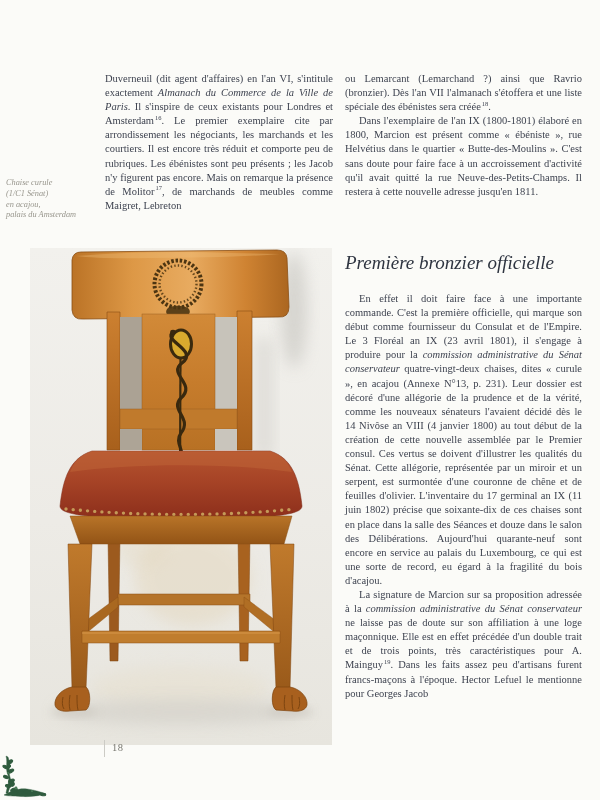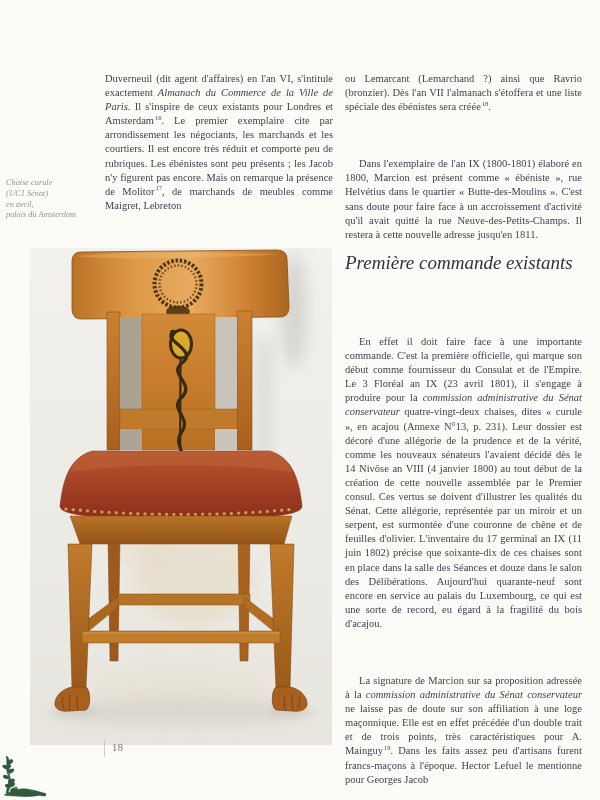--- a/index.html
+++ b/index.html
@@ -13,21 +13,21 @@
   }
   
   .col{
     position:absolute;
     text-align:justify;
     font-size:10.5px;
     line-height:14.1px;
     color:#3e4350;
   }
   .col p{margin:0;}
-  .col p.indent{text-indent:14px;margin-top:43px;}
+  .col p.indent{text-indent:14px;}
   .it{font-style:italic;}
   .col sup{font-size:6.5px;line-height:0;vertical-align:super;margin-left:1px;}
   .col-left{left:105px;top:72px;width:228px;}
   .col-right-top{left:345px;top:72px;width:237px;}
   .col-right-main{left:345px;top:292px;width:237px;}
   
   .section-heading{
     position:absolute;
     left:345px;top:252px;width:237px;
     font-size:19px;
@@ -72,31 +72,31 @@
 
   <div class="col col-left">
       <p><span>Duverneuil (dit agent d'affaires) en l'an VI, s'intitule exactement </span><span class="it">Almanach du Commerce de la Ville de Paris</span><span>. Il s'inspire de ceux existants pour Londres et Amsterdam</span><sup>16</sup><span>. Le premier exemplaire cite par arrondissement les négociants, les marchands et les courtiers. Il est encore très réduit et comporte peu de rubriques. Les ébénistes sont peu présents ; les Jacob n'y figurent pas encore. Mais on remarque la présence de Molitor</span><sup>17</sup><span>, de marchands de meubles comme Maigret, Lebreton</span></p>
     </div>
 
   <div class="col col-right-top">
       <p><span>ou Lemarcant (Lemarchand ?) ainsi que Ravrio (bronzier). Dès l'an VII l'almanach s'étoffera et une liste spéciale des ébénistes sera créée</span><sup>18</sup><span>.</span></p>
       <p class="indent"><span>Dans l'exemplaire de l'an IX (1800-1801) élaboré en 1800, Marcion est présent comme « ébéniste », rue Helvétius dans le quartier « Butte-des-Moulins ». C'est sans doute pour faire face à un accroissement d'activité qu'il avait quitté la rue Neuve-des-Petits-Champs. Il restera à cette nouvelle adresse jusqu'en 1811.</span></p>
     </div>
 
-  <div class="section-heading">Première commande existants</div>
+  <div class="section-heading">Première bronzier officielle</div>
 
   <div class="col col-right-main">
       <p class="indent"><span>En effet il doit faire face à une importante commande. C'est la première officielle, qui marque son début comme fournisseur du Consulat et de l'Empire. Le 3 Floréal an IX (23 avril 1801), il s'engage à produire pour la </span><span class="it">commission administrative du Sénat conservateur</span><span> quatre-vingt-deux chaises, dites « curule », en acajou (Annexe N°13, p. 231). Leur dossier est décoré d'une allégorie de la prudence et de la vérité, comme les nouveaux sénateurs l'avaient décidé dès le 14 Nivôse an VIII (4 janvier 1800) au tout début de la création de cette nouvelle assemblée par le Premier consul. Ces vertus se doivent d'illustrer les qualités du Sénat. Cette allégorie, représentée par un miroir et un serpent, est surmontée d'une couronne de chêne et de feuilles d'olivier. L'inventaire du 17 germinal an IX (11 juin 1802) précise que soixante-dix de ces chaises sont en place dans la salle des Séances et douze dans le salon des Délibérations. Aujourd'hui quarante-neuf sont encore en service au palais du Luxembourg, ce qui est une sorte de record, eu égard à la fragilité du bois d'acajou.</span></p>
       <p class="indent"><span>La signature de Marcion sur sa proposition adressée à la </span><span class="it">commission administrative du Sénat conservateur</span><span> ne laisse pas de doute sur son affiliation à une loge maçonnique. Elle est en effet précédée d'un double trait et de trois points, très caractéristiques pour A. Mainguy</span><sup>19</sup><span>. Dans les faits assez peu d'artisans furent francs-maçons à l'époque. Hector Lefuel le mentionne pour Georges Jacob</span></p>
     </div>
 
   <div class="caption">
       <div>Chaise curule</div>
       <div>(1/C1 Sénat)</div>
-      <div>en avril,</div>
+      <div>en acajou,</div>
       <div>palais du Amsterdam</div>
     </div>
 
   <div class="photo">
     <svg viewBox="0 0 302 497" width="302" height="497">
       <defs>
         <linearGradient id="gBg" x1="0" y1="0" x2="0" y2="1">
           <stop offset="0" stop-color="#f2f1ed"></stop>
           <stop offset="0.55" stop-color="#edebe6"></stop>
           <stop offset="1" stop-color="#e7e5de"></stop>

